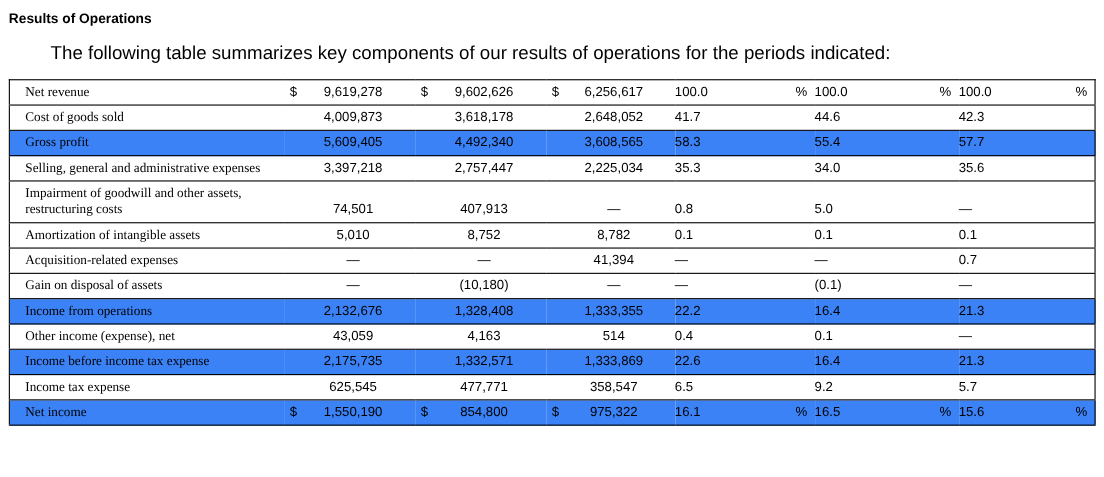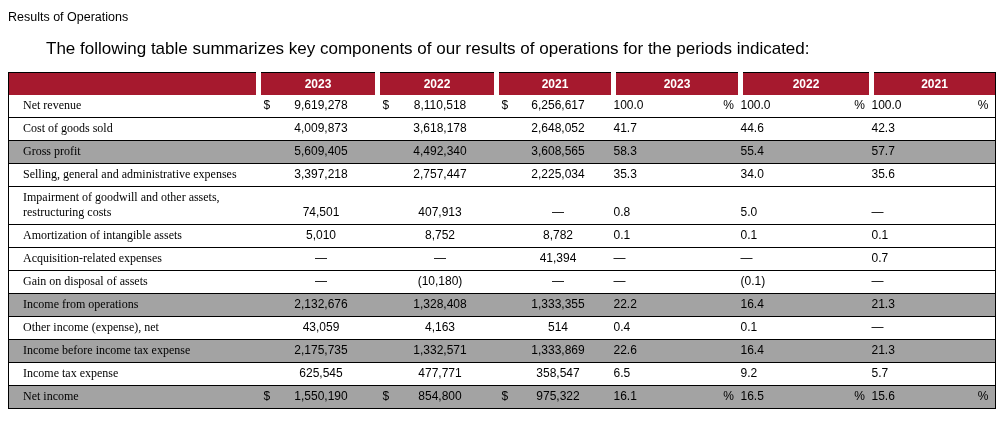--- a/index.html
+++ b/index.html
@@ -7,21 +7,21 @@
     margin: 0; padding: 0;
     width: 1004px; height: 434px;
     background: #ffffff;
     font-family: "Liberation Sans", sans-serif;
     color: #000;
     overflow: hidden;
   }
   .doc { padding: 8px 8px 0 8px; }
   .title {
     font-size: 12.5px;
-    font-weight: normal;
+    font-weight: bold;
     margin: 2px 0 0 0;
   }
   .intro {
     font-size: 17px;
     margin: 15px 0 13px 38px;
   }
   table.results {
     border-collapse: collapse;
     table-layout: fixed;
     width: 987px;
@@ -54,21 +54,21 @@
     padding: 2px 0 3px 0;
     border-bottom: 1px solid #000;
   }
   tbody td {
     font-size: 12px;
     line-height: 1.25;
     vertical-align: bottom;
     border-bottom: 1px solid #000;
     padding: 3px 0 4px 0;
   }
-  tbody tr.shaded td { background: #a3a3a3; }
+  tbody tr.shaded td { background: #3b82f6; }
   td.lbl { padding-left: 14px; padding-right: 4px; font-family: Liberation Serif, serif; }
   .cellflex { display: flex; align-items: flex-end; }
   td.usd .cur { min-width: 14px; padding-left: 5px; text-align: left; }
   td.usd .val { flex: 1; text-align: center; padding-right: 8px; }
   td.pct .val { flex: 1; }
   td.pct .sign { width: 16px; text-align: center; }
   td.pct { padding-right: 4px; }
 </style>
 </head>
 <body>
@@ -81,43 +81,34 @@
     <colgroup>
       <col class="c-label">
         <col class="c-d1">
         <col class="c-d2">
         <col class="c-d3">
       <col class="c-p1">
         <col class="c-p2">
         <col class="c-p3">
     </colgroup>
     <thead>
-      <tr>
-        <th class="corner"></th>
-        <th class="year">2023</th>
-        <th class="year">2022</th>
-        <th class="year">2021</th>
-        <th class="year">2023</th>
-        <th class="year">2022</th>
-        <th class="year">2021</th>
-      </tr>
     </thead>
     <tbody>
         <tr>
           <td class="lbl">Net revenue</td>
           <td class="num usd">
             <div class="cellflex">
               <span class="cur">$</span>
               <span class="val">9,619,278</span>
             </div>
           </td>
           <td class="num usd">
             <div class="cellflex">
               <span class="cur">$</span>
-              <span class="val">8,110,518</span>
+              <span class="val">9,602,626</span>
             </div>
           </td>
           <td class="num usd">
             <div class="cellflex">
               <span class="cur">$</span>
               <span class="val">6,256,617</span>
             </div>
           </td>
           <td class="num pct">
             <div class="cellflex">

